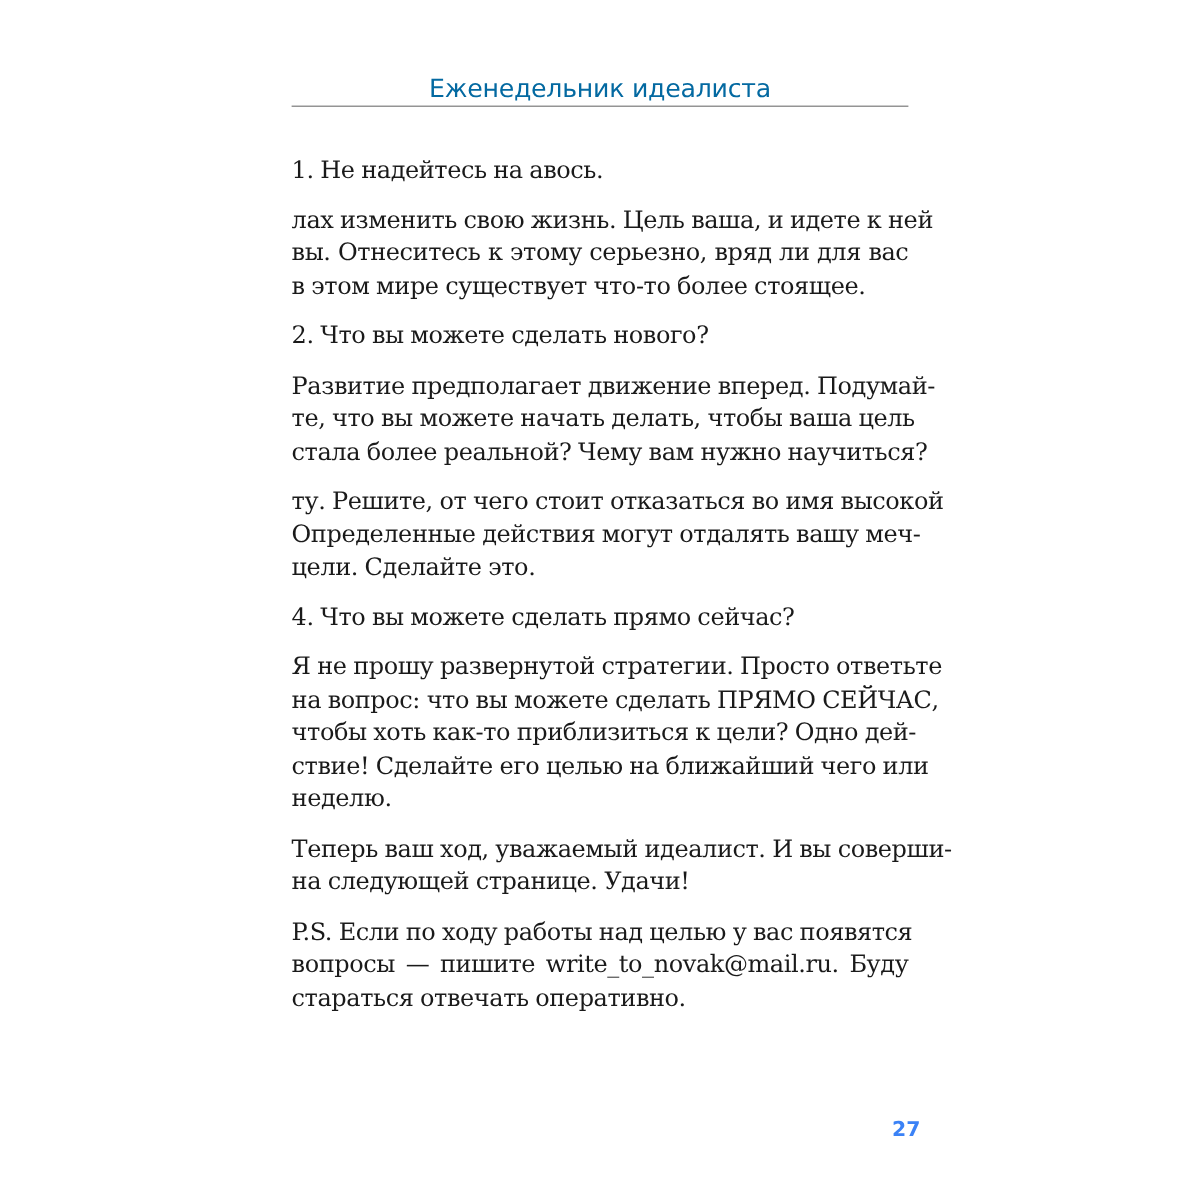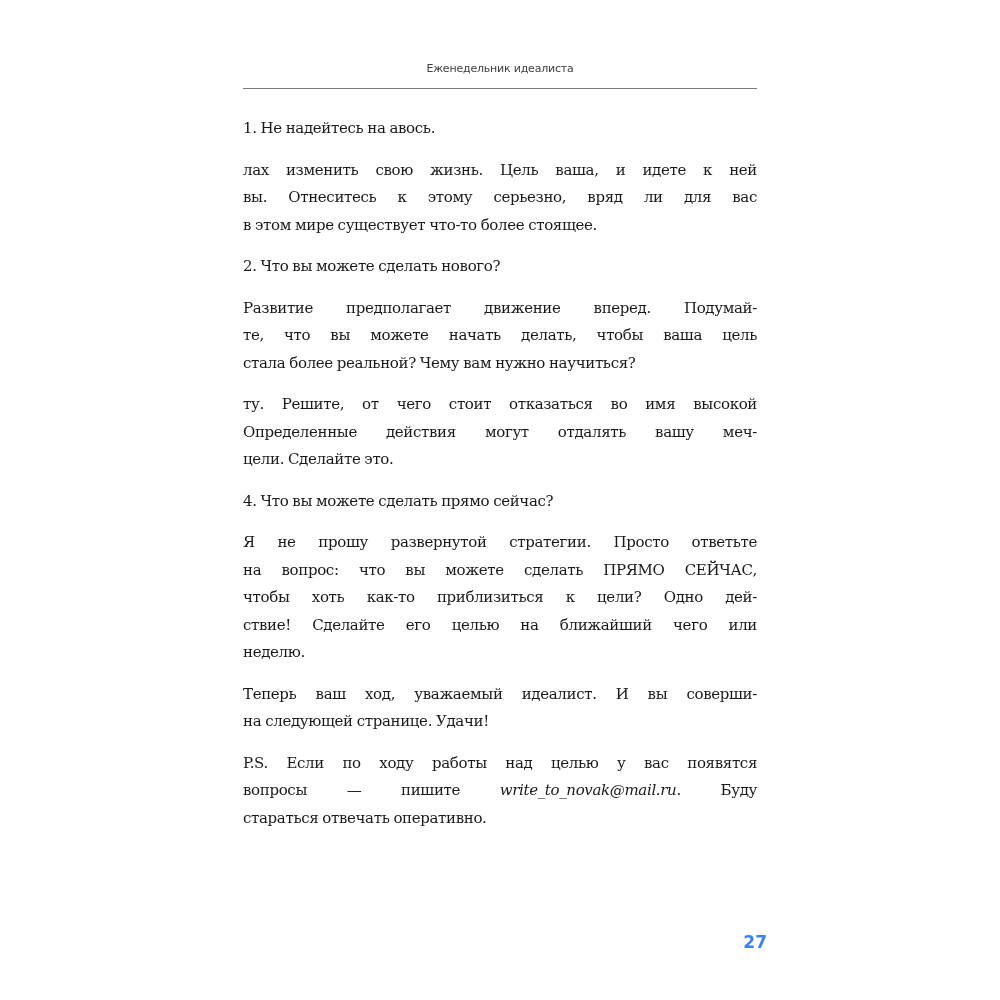--- a/index.html
+++ b/index.html
@@ -21,58 +21,57 @@
       width: 514px;
       height: 1000px;
     }
     .running-header {
       position: absolute;
       top: 62px;
       left: 0;
       width: 514px;
       text-align: center;
       font-family: "DejaVu Sans", sans-serif;
-      font-size: 11px;
+      font-size: 21px;
       letter-spacing: -0.2px;
-      color: #404040;
+      color: #0369a1;
     }
     .header-rule {
       position: absolute;
       top: 88px;
       left: 0;
       width: 514px;
       height: 0;
       border-top: 1.5px solid #7a7a7a;
     }
     .body-text {
       position: absolute;
-      top: 115px;
+      top: 128px;
       left: 0;
       width: 514px;
       font-family: "DejaVu Serif", serif;
-      font-size: 15px;
+      font-size: 20px;
       line-height: 27.5px;
       letter-spacing: -0.35px;
       word-spacing: -0.5px;
       color: #1a1a1a;
     }
     .para {
       margin: 0 0 14px 0;
     }
     .line {
       display: block;
       text-align: justify;
       text-align-last: justify;
       white-space: nowrap;
     }
     .line.last {
       text-align-last: left;
     }
     .email {
-      font-style: italic;
     }
     .page-number {
       position: absolute;
       top: 932px;
       right: -10px;
       font-family: "DejaVu Sans", sans-serif;
       font-weight: bold;
       font-size: 17px;
       color: #3b82f6;
     }

